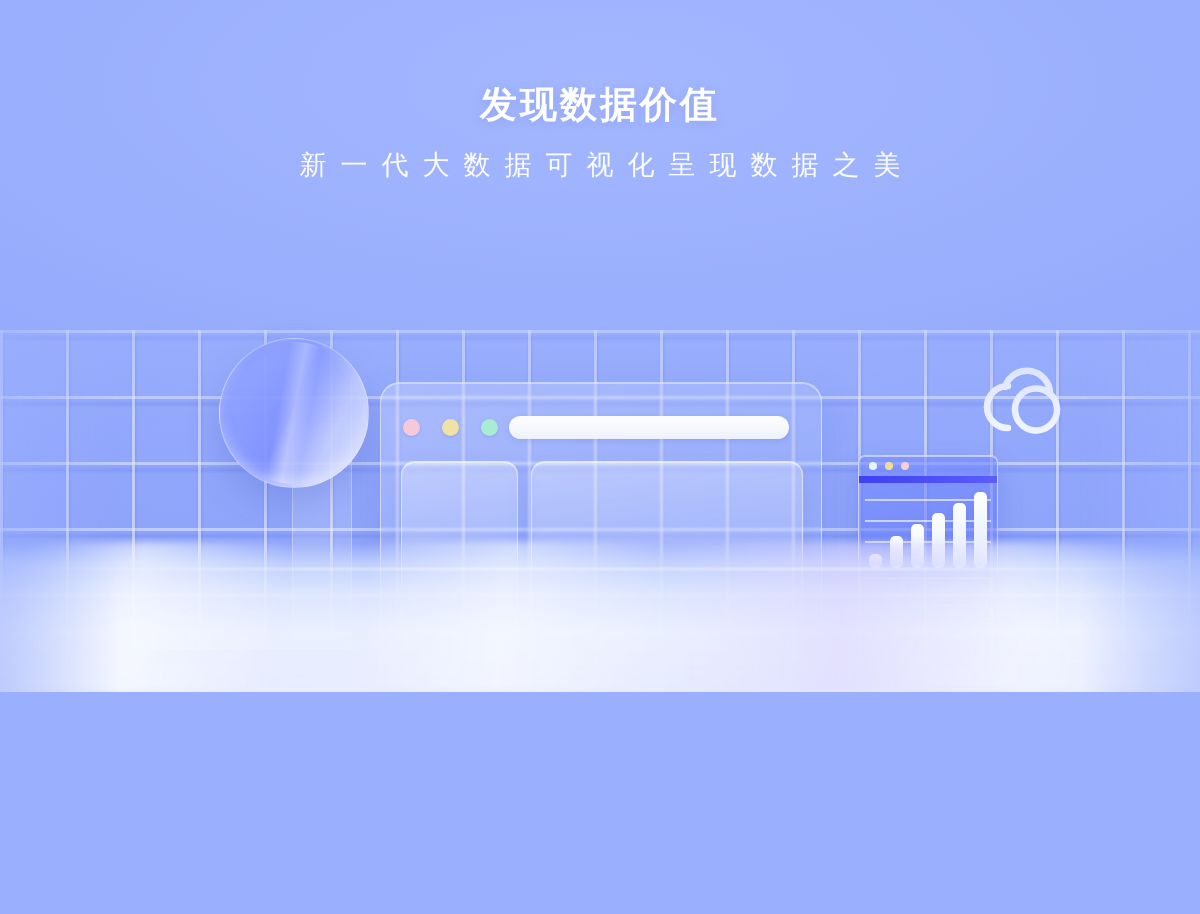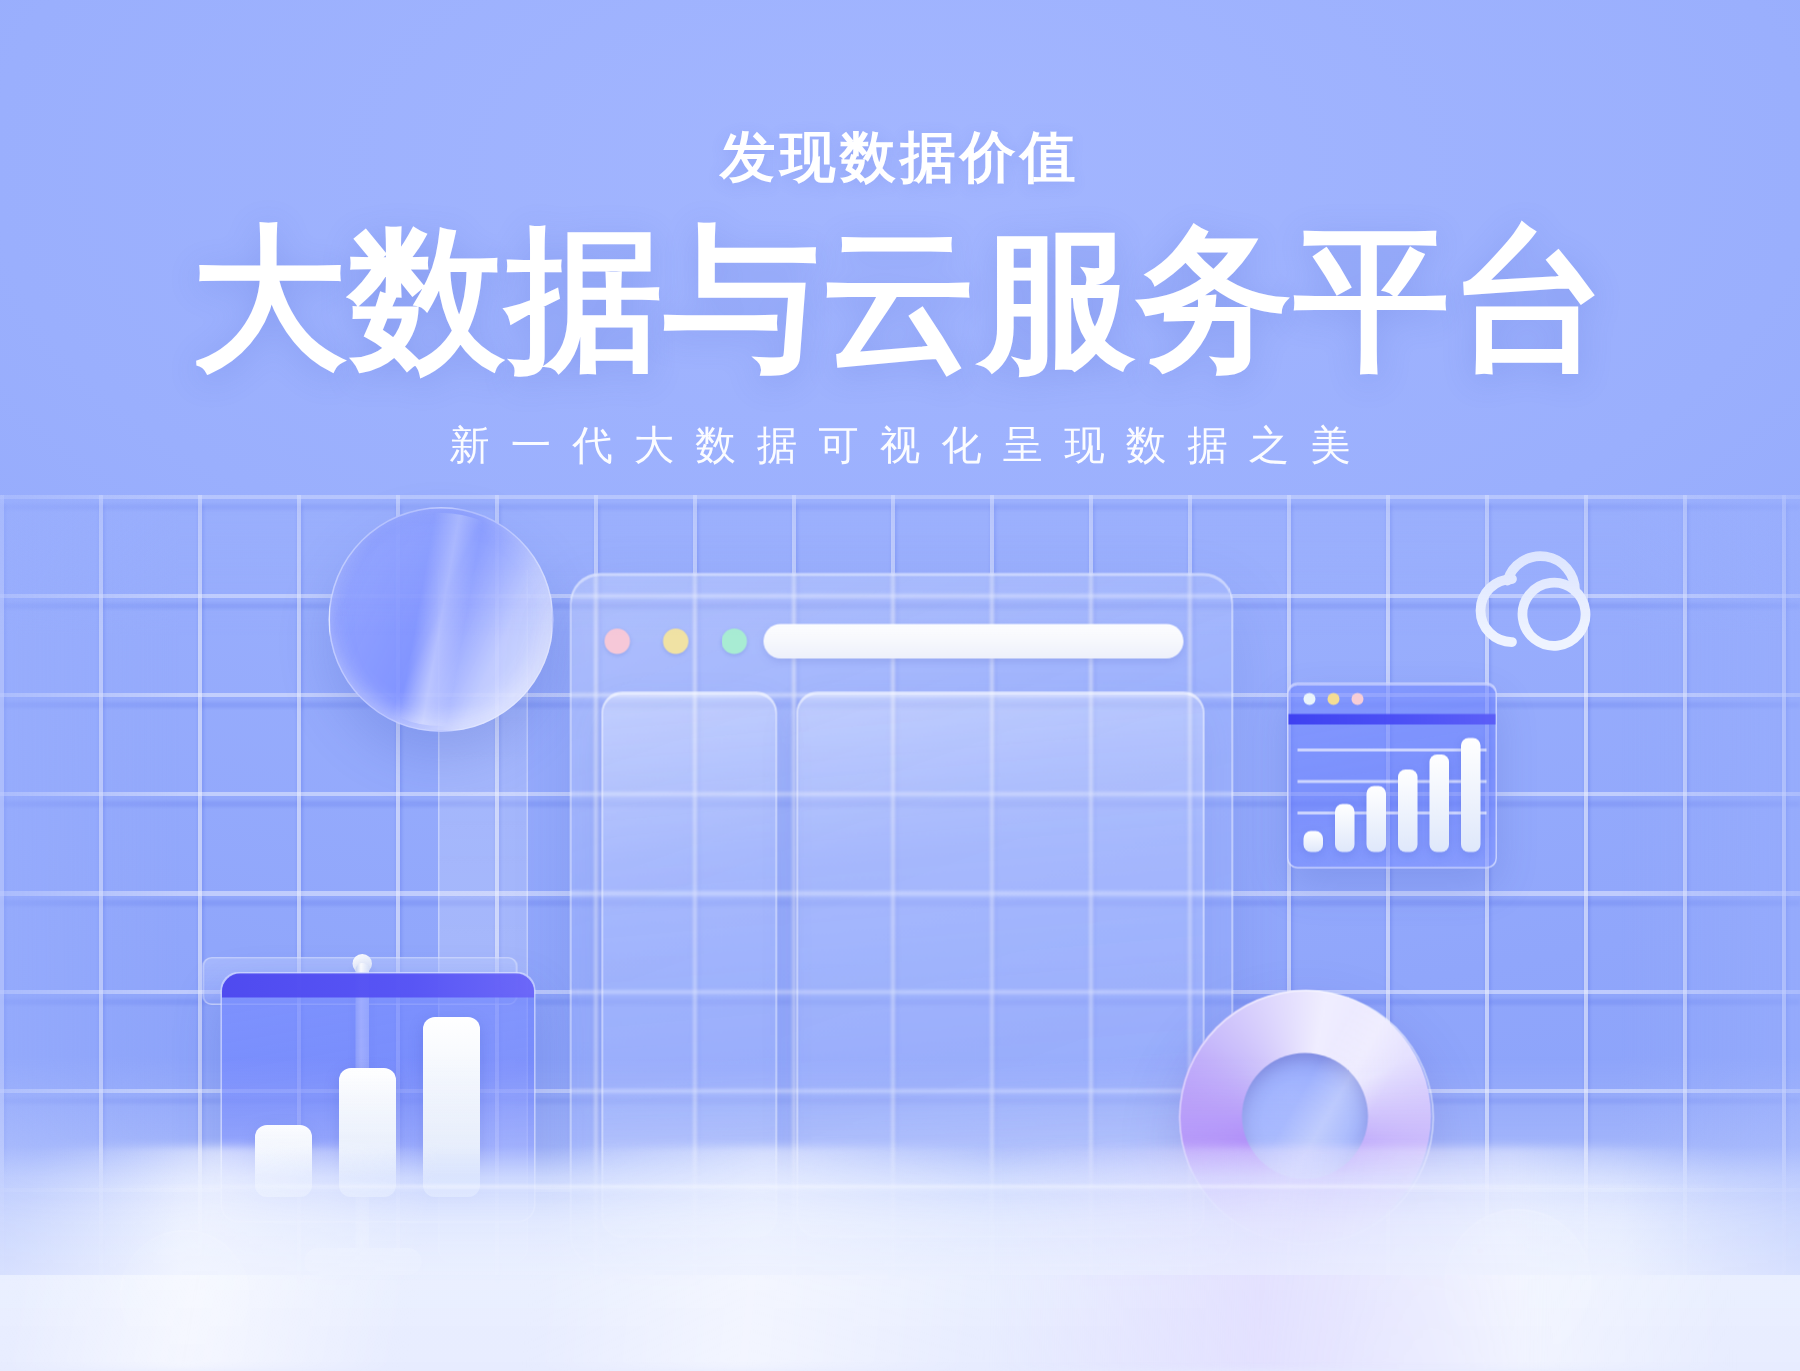--- a/index.html
+++ b/index.html
@@ -3,21 +3,21 @@
 <meta charset="utf-8">
 <title>大数据与云服务平台</title>
 <style>
   html,body{margin:0;padding:0;}
   body{
     width:1200px;height:914px;overflow:hidden;
     font-family:"Liberation Sans","DejaVu Sans",sans-serif;
     background:#9aaffd;
   }
   #stage{
-    position:relative;width:1200px;height:914px;overflow:hidden;
+    position:relative;width:1200px;height:692px;overflow:hidden;
     background:
       radial-gradient(120% 80% at 50% 12%, #a3b6ff 0%, #9aaffd 42%, #90a6fb 78%, #8ba2fa 100%);
   }
 
   
   .floor{
     position:absolute;left:0;right:0;bottom:0;height:150px;
     background:
       linear-gradient(to bottom,
         rgba(178,196,255,0.0) 0%,
@@ -301,17 +301,16 @@
     <span class="spark" style="left:22%;top:26%"></span>
   </div>
 
   <div class="floor"></div>
   <div class="floor-streaks"></div>
   <div class="floor-line"></div>
   <div class="lattice-fade"></div>
 
   <div class="headline">
     <div class="eyebrow">发现数据价值</div>
-    <div class="title-main">大数据与云服务平台</div>
     <div class="subtitle">新一代大数据可视化呈现数据之美</div>
   </div>
 
 </div>
 
 </body></html>

